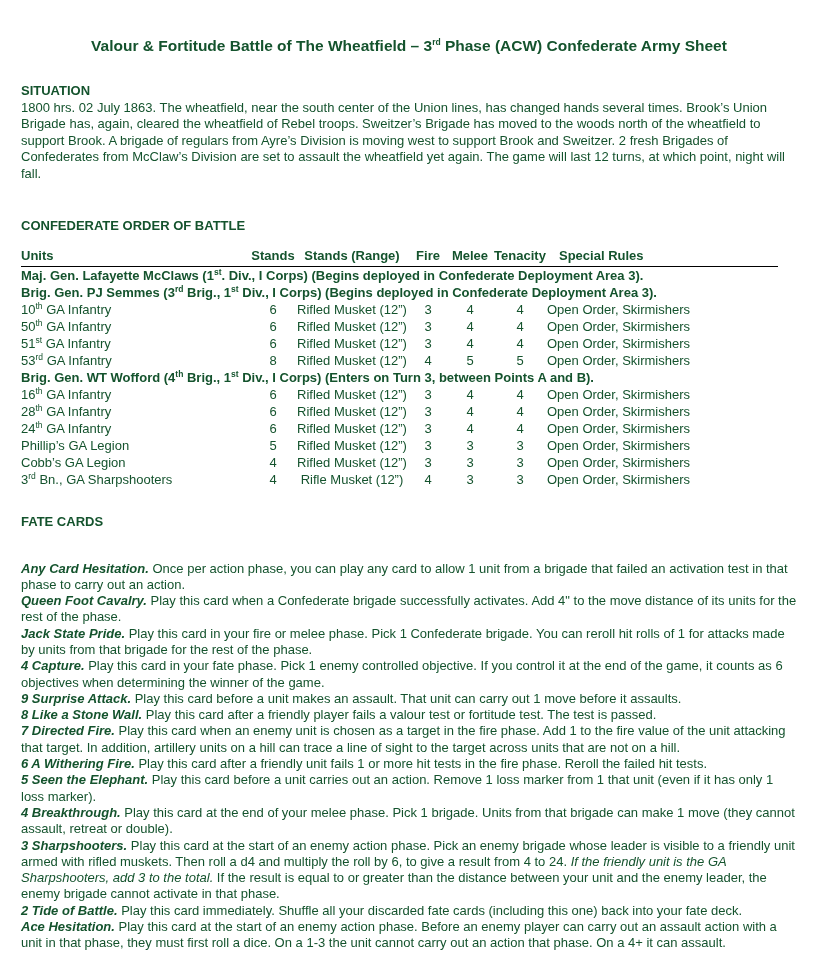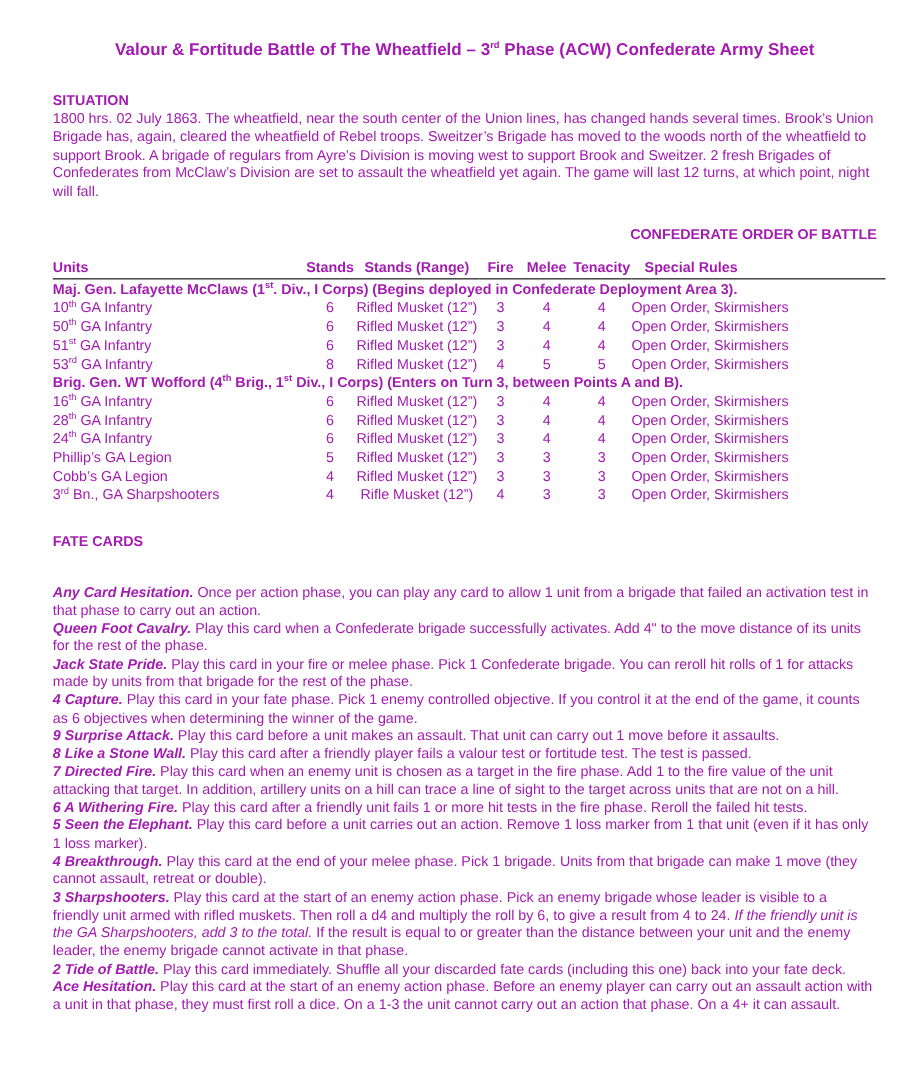--- a/index.html
+++ b/index.html
@@ -1,30 +1,30 @@
 <!DOCTYPE html>
 <html><head>
 <meta charset="utf-8">
 <style>
   html,body { margin:0; padding:0; background:#ffffff; }
   .page {
     width:837px; height:974px; box-sizing:border-box;
-    padding:36px 40px 8px 48px;
+    padding:36px 40px 8px 21px;
     font-family:"Liberation Sans", sans-serif;
-    color:#a21caf; font-size:13px; line-height:16.5px;
+    color:#14532d; font-size:13px; line-height:16.5px;
     overflow:hidden;
   }
   sup { font-size:8.5px; line-height:0; vertical-align:super; }
   .doc-title {
     font-size:15.5px; font-weight:bold; text-align:center;
     margin:0; line-height:20px;
   }
   .sect-heading { font-weight:bold; font-size:13px; margin:0; line-height:16.5px; }
   .mt-sit { margin-top:27px; }
-  .mt-oob { margin-top:23px;text-align:right; }
+  .mt-oob { margin-top:36px; }
   .mt-fate { margin-top:26px; }
   .para { margin:0; }
   table.oob {
     border-collapse:collapse; table-layout:fixed; width:757px;
     margin-top:13px; font-size:13px;
   }
   table.oob th {
     border-bottom:1.6px solid #000; font-weight:bold; text-align:center;
     padding:0 0 2px 0; white-space:nowrap; font-size:13px;margin-top:16px;
   }
@@ -74,20 +74,23 @@
           <th>Stands (Range)</th>
           <th>Fire</th>
           <th>Melee</th>
           <th>Tenacity</th>
           <th class="sp">Special Rules</th>
         </tr>
       </thead>
       <tbody>
         <tr class="leader">
           <td colspan="7"><span>Maj. Gen. Lafayette McClaws (1</span><sup>st</sup><span>. Div., I Corps) (Begins deployed in Confederate Deployment Area 3).</span></td>
+        </tr>
+        <tr class="leader">
+          <td colspan="7"><span>Brig. Gen. PJ Semmes (3</span><sup>rd</sup><span> Brig., 1</span><sup>st</sup><span> Div., I Corps) (Begins deployed in Confederate Deployment Area 3).</span></td>
         </tr>
 
         <tr>
           <td class="unitname"><span>10</span><sup>th</sup><span> GA Infantry</span></td>
           <td class="ctr">6</td>
           <td class="ctr">Rifled Musket (12”)</td>
           <td class="ctr">3</td>
           <td class="ctr">4</td>
           <td class="ctr">4</td>
           <td class="sp">Open Order, Skirmishers</td>

